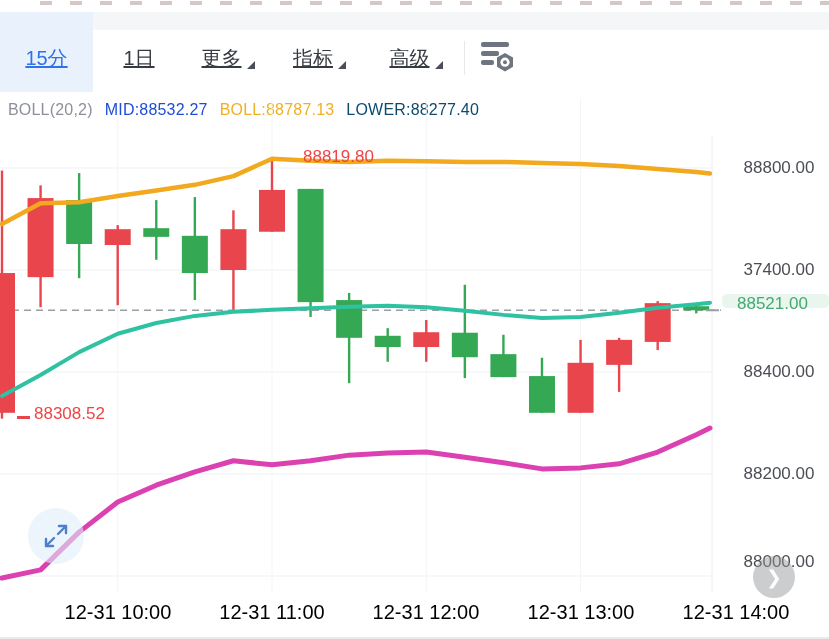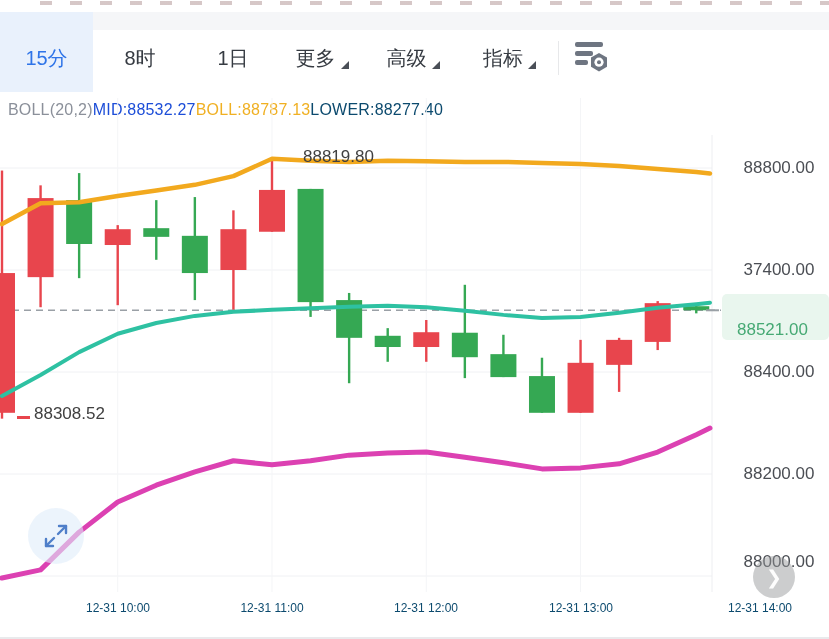--- a/index.html
+++ b/index.html
@@ -19,57 +19,57 @@
   
   .toolbar{
     position:absolute;left:0;top:12px;width:829px;height:80px;background:#fff;
     display:flex;align-items:stretch;
   }
   .toolbar::before{
     content:"";position:absolute;left:0;top:0;width:100%;height:18px;background:#f5f6f8;
   }
   .tb-item{
     position:relative;display:flex;align-items:center;justify-content:center;
-    font-size:20px;color:#363b42;padding-top:12px;box-sizing:border-box;cursor:pointer;
+    font-size:20px;color:#363b42;padding-top:12px;box-sizing:border-box;cursor:pointer;text-decoration:underline;
   }
   .tb-item.active{background:#e9f1fc;color:#2e74e8;}
   .tb-tri{
     width:0;height:0;border-left:8px solid transparent;border-bottom:8px solid #4a4f57;
     margin-left:5px;margin-top:14px;
   }
   .tb-sep{width:1px;height:34px;background:#e7e8ea;align-self:center;margin-top:12px;}
   .tb-icon{
     position:relative;width:64px;display:flex;align-items:center;justify-content:center;
     padding-top:12px;box-sizing:border-box;cursor:pointer;
   }
   
   .boll-row{
-    position:absolute;left:8px;top:101px;display:flex;
+    position:absolute;left:8px;top:101px;display:flex;gap:12px;
     font-size:16px;letter-spacing:.2px;white-space:nowrap;
   }
   
   #chart-svg{position:absolute;left:0;top:92px;}
   .chart-label{
-    position:absolute;font-size:17px;color:#404040;
+    position:absolute;font-size:17px;color:#ef4444;
   }
   .low-tick{position:absolute;left:17px;top:416px;width:13px;height:3px;background:#e8454d;}
   
   .y-tick{
     position:absolute;left:729px;width:100px;height:20px;
     font-size:17px;color:#4b4e54;line-height:20px;text-align:center;
   }
   .price-pill{
-    position:absolute;left:722px;top:294px;width:107px;height:46px;
-    display:flex;align-items:flex-end;padding-left:15px;box-sizing:border-box;
+    position:absolute;left:722px;top:294px;width:107px;height:14px;
+    display:flex;align-items:flex-start;padding-left:15px;box-sizing:border-box;
     font-size:17px;border-radius:5px;
   }
   
   .x-label{
     position:absolute;top:601px;width:110px;text-align:center;
-    font-size:12px;color:#0c4a6e;
+    font-size:20px;color:#000000;
   }
   
   .expand-btn{
     position:absolute;left:28px;top:508px;width:56px;height:56px;border-radius:50%;
     background:rgba(223,236,250,.6);display:flex;align-items:center;justify-content:center;
     cursor:pointer;
   }
   .scroll-btn{
     position:absolute;left:753px;top:556px;width:42px;height:42px;border-radius:50%;
     background:rgba(148,150,153,.48);display:flex;align-items:center;justify-content:center;
@@ -80,36 +80,33 @@
 <body>
 
 <div id="app">
 
   <div class="top-strip"></div>
 
   <div class="toolbar">
     <div class="tb-item active" style="width:93px">
       <span>15分</span>
     </div>
-    <div class="tb-item" style="width:94px">
-      <span>8时</span>
-    </div>
     <div class="tb-item" style="width:92px">
       <span>1日</span>
     </div>
     <div class="tb-item" style="width:86px">
       <span>更多</span>
       <span class="tb-tri"></span>
     </div>
+    <div class="tb-item" style="width:97px">
+      <span>指标</span>
+      <span class="tb-tri"></span>
+    </div>
     <div class="tb-item" style="width:96px">
       <span>高级</span>
-      <span class="tb-tri"></span>
-    </div>
-    <div class="tb-item" style="width:97px">
-      <span>指标</span>
       <span class="tb-tri"></span>
     </div>
     <div class="tb-sep"></div>
     <div class="tb-icon">
       <svg width="42" height="36" viewBox="0 0 42 36">
         <rect x="5" y="2" width="28" height="5" rx="2" fill="#6e7581"></rect>
         <rect x="5" y="11" width="18" height="5" rx="2" fill="#6e7581"></rect>
         <rect x="5" y="20" width="13" height="5" rx="2" fill="#6e7581"></rect>
         <path d="M29 13 l8 4.6 v9.2 l-8 4.6 l-8 -4.6 v-9.2 z" fill="#6e7581"></path>
         <circle cx="29" cy="22.2" r="4.6" fill="#ffffff"></circle>
@@ -192,21 +189,21 @@
   <div class="y-tick" style="top:552px">88000.00</div>
 
   <div class="price-pill" style="background: rgb(233, 246, 238); color: rgb(70, 169, 116); top: 293.79px;">
     <span>88521.00</span>
   </div>
 
   <div class="x-label" style="left:63px">12-31 10:00</div>
   <div class="x-label" style="left:217px">12-31 11:00</div>
   <div class="x-label" style="left:371px">12-31 12:00</div>
   <div class="x-label" style="left:526px">12-31 13:00</div>
-  <div class="x-label" style="left:705px">12-31 14:00</div>
+  <div class="x-label" style="left:681px">12-31 14:00</div>
 
   <div class="expand-btn">
     <svg width="34" height="34" viewBox="0 0 34 34">
       <g fill="none" stroke="#4f7fc9" stroke-width="2.4" stroke-linecap="round" stroke-linejoin="round">
         <path d="M19 15 L27 7"></path>
           <polyline points="20,7 27,7 27,14"></polyline>
         <path d="M15 19 L7 27"></path>
           <polyline points="14,27 7,27 7,20"></polyline>
       </g>
     </svg>

